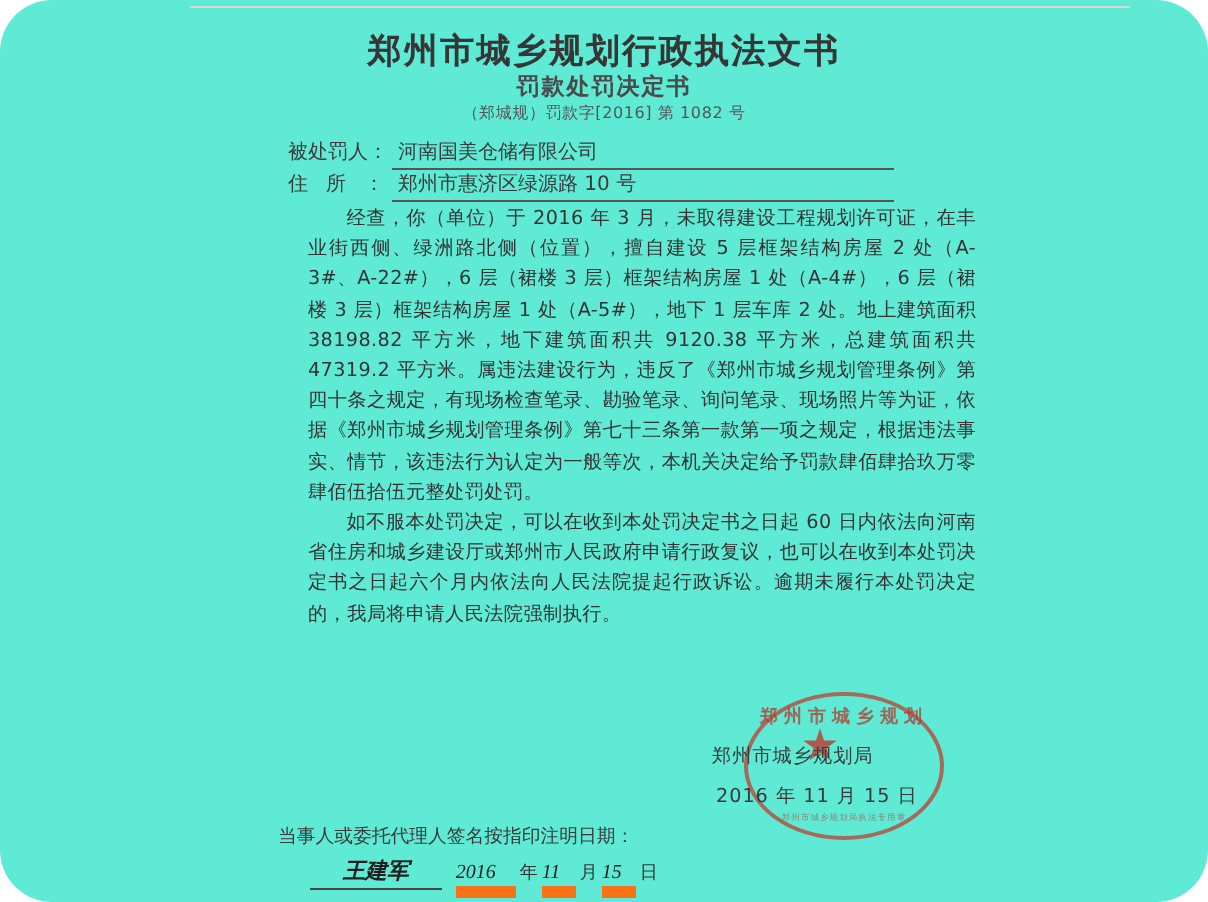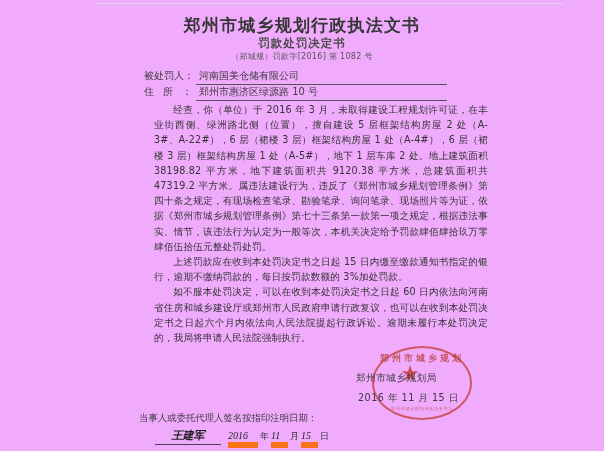--- a/index.html
+++ b/index.html
@@ -7,21 +7,22 @@
     width:604px;height:451px;
     background:#ffffff;
     font-family:"DejaVu Sans","Liberation Sans",sans-serif;
     color:#2a2a2a;
     overflow:hidden;
     position:relative;
   }
   #page{
     position:absolute;
     left:0;top:0;width:604px;height:451px;
-    background:#f0abfc;
+    background:#5eead4;
+    border-radius:26px;
   }
   .top-rule{
     position:absolute;left:95px;top:3px;width:470px;height:1px;
     background:#d8d8d8;
   }
   .doc-title{
     position:absolute;left:0;top:14px;width:604px;
     text-align:center;
     font-size:17px;
     font-weight:bold;
@@ -173,21 +174,20 @@
   <div class="field-row" id="row-penalized">
     <span class="lbl">被处罚人：</span><span class="val">河南国美仓储有限公司</span>
   </div>
 
   <div class="field-row" id="row-address">
     <span class="lbl">住所：</span><span class="val">郑州市惠济区绿源路 10 号</span>
   </div>
 
   <div class="body-text">
     <p>经查，你（单位）于 2016 年 3 月，未取得建设工程规划许可证，在丰业街西侧、绿洲路北侧（位置），擅自建设 5 层框架结构房屋 2 处（A-3#、A-22#），6 层（裙楼 3 层）框架结构房屋 1 处（A-4#），6 层（裙楼 3 层）框架结构房屋 1 处（A-5#），地下 1 层车库 2 处。地上建筑面积 38198.82 平方米，地下建筑面积共 9120.38 平方米，总建筑面积共 47319.2 平方米。属违法建设行为，违反了《郑州市城乡规划管理条例》第四十条之规定，有现场检查笔录、勘验笔录、询问笔录、现场照片等为证，依据《郑州市城乡规划管理条例》第七十三条第一款第一项之规定，根据违法事实、情节，该违法行为认定为一般等次，本机关决定给予罚款肆佰肆拾玖万零肆佰伍拾伍元整处罚处罚。</p>
-    <p>上述罚款应在收到本处罚决定书之日起 15 日内缴至缴款通知书指定的银行，逾期不缴纳罚款的，每日按罚款数额的 3%加处罚款。</p>
     <p>如不服本处罚决定，可以在收到本处罚决定书之日起 60 日内依法向河南省住房和城乡建设厅或郑州市人民政府申请行政复议，也可以在收到本处罚决定书之日起六个月内依法向人民法院提起行政诉讼。逾期未履行本处罚决定的，我局将申请人民法院强制执行。</p>
   </div>
 
   <div class="seal-wrap">
     <div class="seal"></div>
     <div class="seal-top-text">郑州市城乡规划</div>
     <div class="seal-star">
       <span>★</span>
     </div>
     <div class="seal-bottom-text">郑州市城乡规划局执法专用章</div>

